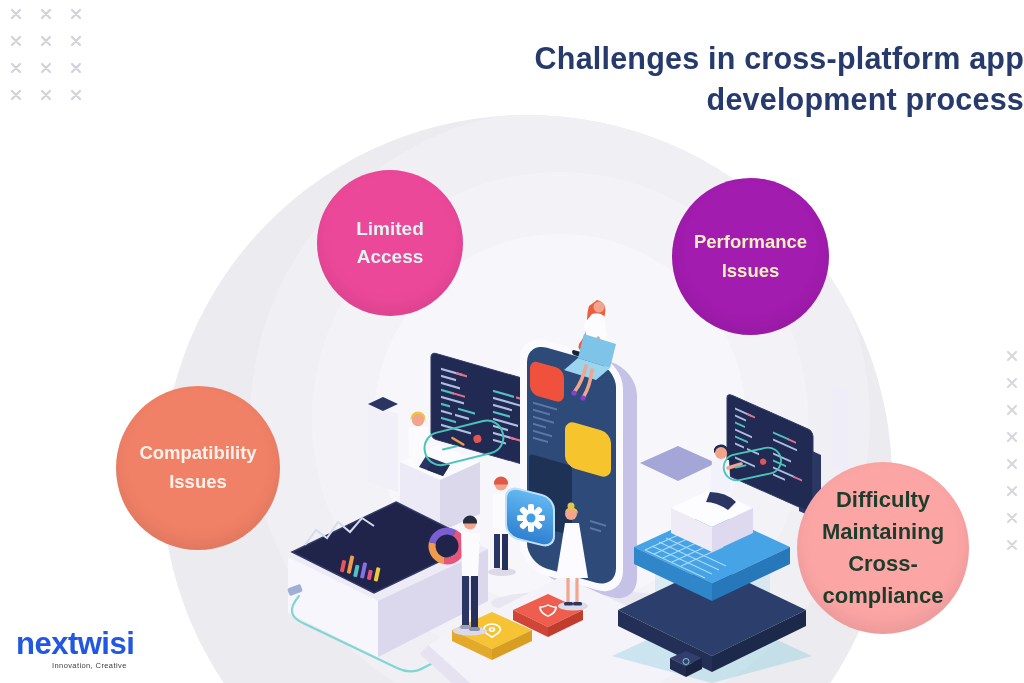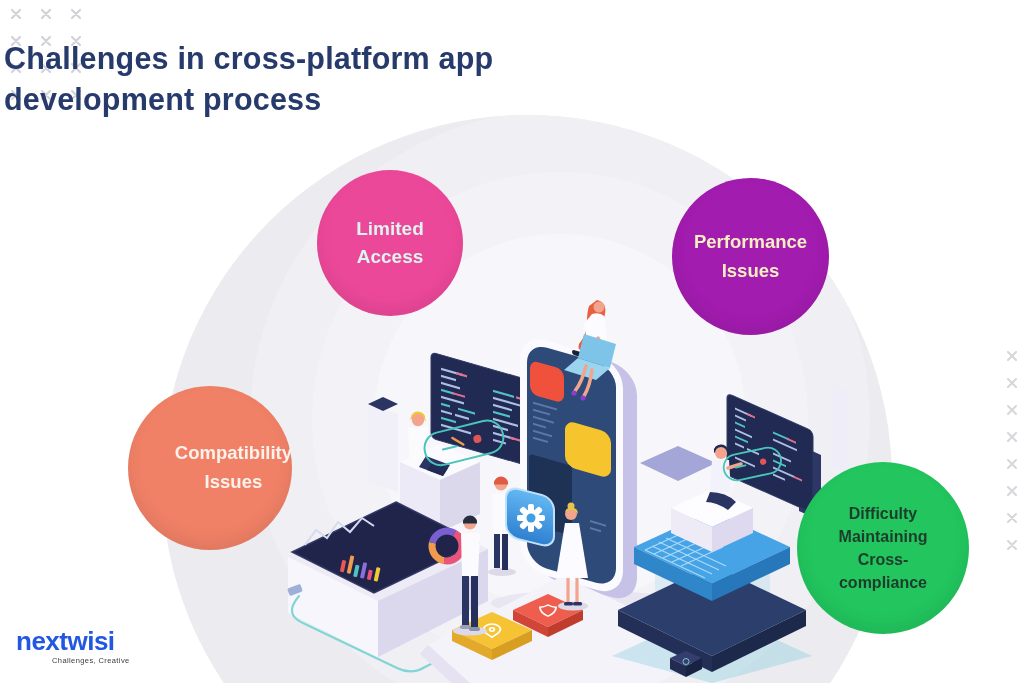--- a/index.html
+++ b/index.html
@@ -1,34 +1,34 @@
 <!DOCTYPE html>
 <html><head>
 <meta charset="utf-8">
 <style>
   html,body{margin:0;padding:0;background:#fff;}
   .stage{position:relative;width:1024px;height:683px;overflow:hidden;background:#ffffff;
          font-family:"Liberation Sans","DejaVu Sans",sans-serif;}
   .scene-svg{position:absolute;left:0;top:0;width:1024px;height:683px;}
-  .title{position:absolute;left:4px;right:0;top:38px;text-align:left;
+  .title{position:absolute;left:4px;right:0;top:38px;text-align:right;
          font-size:30.5px;line-height:1.34;font-weight:bold;color:#273a6c;
          letter-spacing:.2px;white-space:pre-line;}
   .bubble{position:absolute;border-radius:50%;display:flex;align-items:center;justify-content:center;
           text-align:center;font-weight:bold;white-space:pre-line;
           box-shadow:inset 0 -8px 16px rgba(0,0,0,.07);}
   .bubble-teal{left:317px;top:170px;width:146px;height:146px;background:#ec4899;
                color:#ddf3ee;font-size:19px;line-height:1.5;}
   .bubble-gold{left:672px;top:178px;width:157px;height:157px;background:#a21caf;
                color:#f7efc0;font-size:18.5px;line-height:1.55;}
-  .bubble-coral{left:128px;top:386px;width:164px;height:164px;background:#f08166;
-               color:#fdf1ec;font-size:18.5px;line-height:1.55;justify-content:flex-end;}
-  .bubble-mint{left:797px;top:462px;width:172px;height:172px;background:#22c55e;
-               color:#1e3c2b;font-size:16px;line-height:1.45;}
+  .bubble-coral{left:116px;top:386px;width:164px;height:164px;background:#f08166;
+               color:#fdf1ec;font-size:18.5px;line-height:1.55;}
+  .bubble-mint{left:797px;top:462px;width:172px;height:172px;background:#fca5a5;
+               color:#1e3c2b;font-size:22px;line-height:1.45;}
   .logo{position:absolute;left:16px;top:628px;}
-  .logo-name{font-size:26px;font-weight:bold;color:#2257e2;letter-spacing:-.5px;line-height:1;}
+  .logo-name{font-size:31px;font-weight:bold;color:#2257e2;letter-spacing:-.5px;line-height:1;}
   .logo-tagline{font-size:7.5px;color:#3c3c3c;letter-spacing:.4px;margin:2px 0 0 36px;}
 </style>
 </head>
 <body>
 
 <div class="stage">
 
 <svg class="scene-svg" viewBox="0 0 1024 683">
   <defs>
     <clipPath id="bigC">
@@ -281,16 +281,16 @@
 </div>
 <div class="bubble bubble-mint">
   <span>Difficulty
 Maintaining
 Cross-
 compliance</span>
 </div>
 
 <div class="logo">
   <div class="logo-name">nextwisi</div>
-  <div class="logo-tagline">Challenges, Creative</div>
+  <div class="logo-tagline">Innovation, Creative</div>
 </div>
 
 </div>
 
 </body></html>

